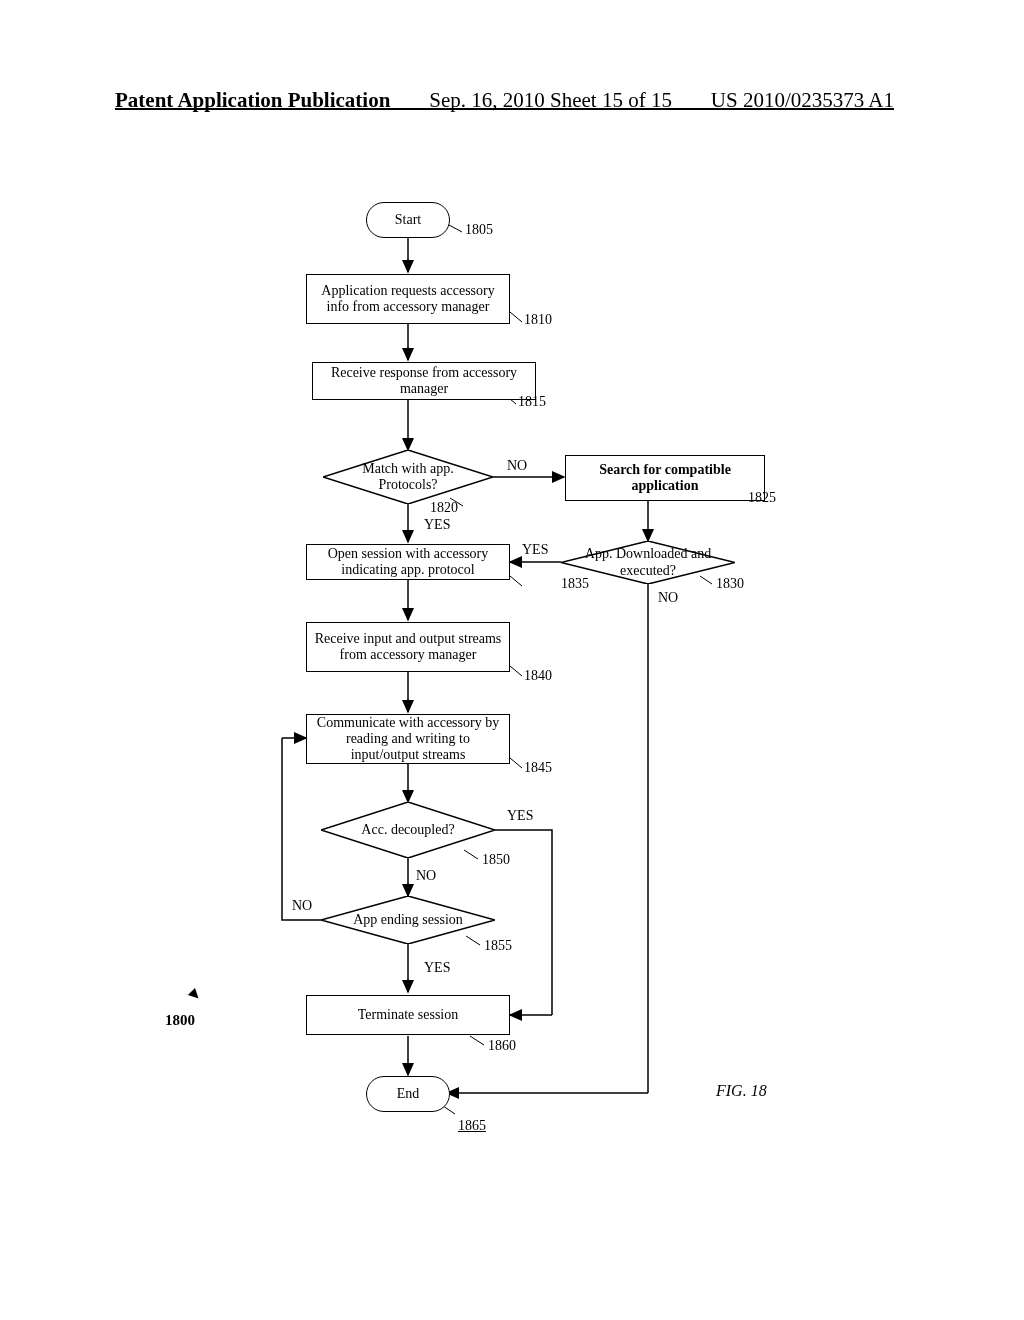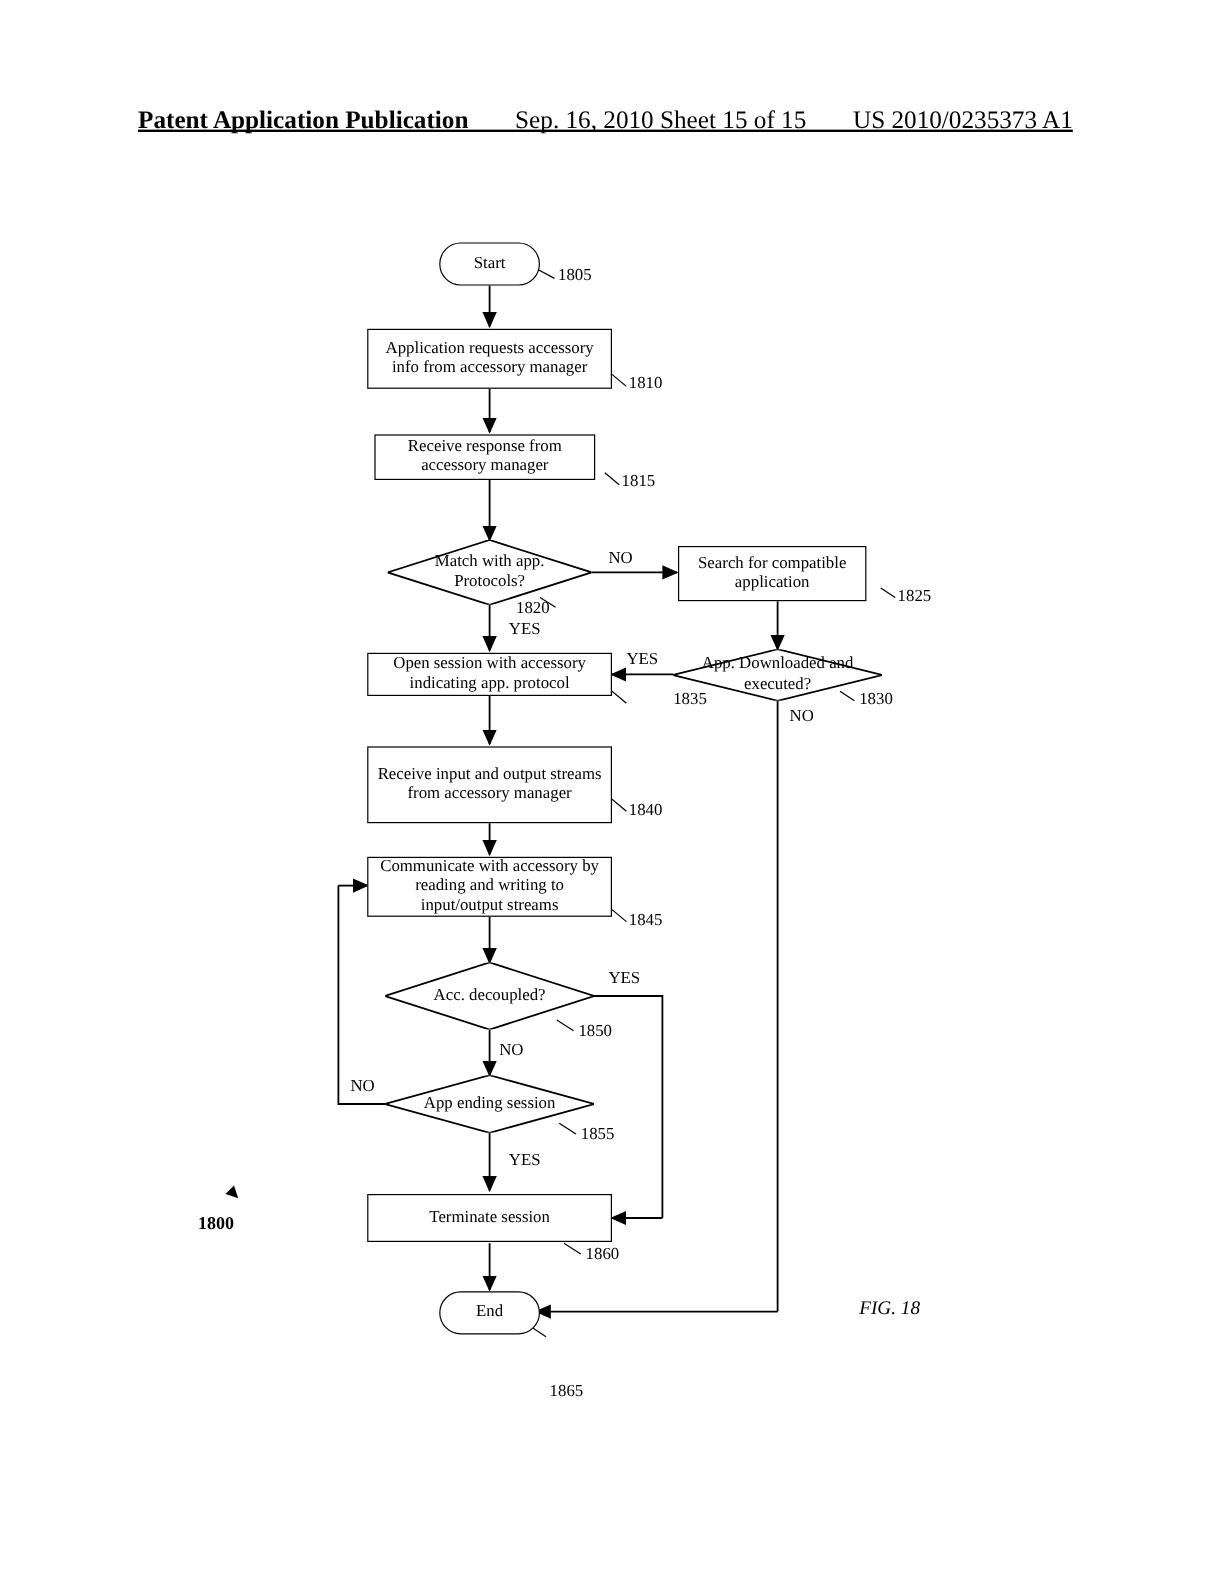--- a/index.html
+++ b/index.html
@@ -175,38 +175,38 @@
   <div class="node terminator" style="left:366px; top:202px; width:84px; height:36px;">
     <span>Start</span>
   </div>
   <div class="ref-label" style="left:465px; top:222px;">1805</div>
 
   <div class="node process" style="left:306px; top:274px; width:204px; height:50px; padding: 2px 6px;">
     <span>Application requests accessory info from accessory manager</span>
   </div>
   <div class="ref-label" style="left:524px; top:312px;">1810</div>
 
-  <div class="node process" style="left:312px; top:362px; width:184px; height:38px;">
+  <div class="node process" style="left:312px; top:362px; width:224px; height:38px;">
     <span>Receive response from accessory manager</span>
   </div>
   <div class="ref-label" style="left:518px; top:394px;">1815</div>
 
   <div class="decision-wrap" style="left:323px; top:450px; width:170px; height:54px;">
     <div class="decision">
       <svg viewBox="0 0 170 54" preserveAspectRatio="none">
           <polygon points="85,0 170,27 85,54 0,27" fill="#fff" stroke="#000" stroke-width="1.5"></polygon>
         </svg>
     </div>
     <div class="decision-text">Match with app. Protocols?</div>
   </div>
   <div class="ref-label" style="left:430px; top:500px;">1820</div>
   <div class="branch-label" style="left:424px; top:517px;">YES</div>
   <div class="branch-label" style="left:507px; top:458px;">NO</div>
 
-  <div class="node process" style="left:565px; top:455px; width:157px; height:46px; padding: 14px 6px;">
+  <div class="node process" style="left:565px; top:455px; width:200px; height:46px; padding: 14px 6px; font-weight: bold;">
     <span>Search for compatible application</span>
   </div>
   <div class="ref-label" style="left:748px; top:490px;">1825</div>
 
   <div class="decision-wrap" style="left:561px; top:541px; width:174px; height:43px;">
     <div class="decision">
       <svg viewBox="0 0 174 43" preserveAspectRatio="none">
           <polygon points="87,0 174,21.5 87,43 0,21.5" fill="#fff" stroke="#000" stroke-width="1.5"></polygon>
         </svg>
     </div>
@@ -214,21 +214,21 @@
   </div>
   <div class="ref-label" style="left:716px; top:576px;">1830</div>
   <div class="branch-label" style="left:522px; top:542px;">YES</div>
   <div class="branch-label" style="left:658px; top:590px;">NO</div>
 
   <div class="node process" style="left:306px; top:544px; width:204px; height:36px; padding: 2px 6px;">
     <span>Open session with accessory indicating app. protocol</span>
   </div>
   <div class="ref-label" style="left:513px; top:576px;margin-left:48px;">1835</div>
 
-  <div class="node process" style="left:306px; top:622px; width:204px; height:64px; padding: 2px 6px;">
+  <div class="node process" style="left:306px; top:622px; width:204px; height:50px; padding: 2px 6px;">
     <span>Receive input and output streams from accessory manager</span>
   </div>
   <div class="ref-label" style="left:524px; top:668px;">1840</div>
 
   <div class="node process" style="left:306px; top:714px; width:204px; height:50px; padding: 2px 6px;">
     <span>Communicate with accessory by reading and writing to input/output streams</span>
   </div>
   <div class="ref-label" style="left:524px; top:760px;">1845</div>
 
   <div class="decision-wrap" style="left:321px; top:802px; width:174px; height:56px;">
@@ -256,19 +256,19 @@
   <div class="branch-label" style="left:292px; top:898px;">NO</div>
 
   <div class="node process" style="left:306px; top:995px; width:204px; height:40px;">
     <span>Terminate session</span>
   </div>
   <div class="ref-label" style="left:488px; top:1038px;">1860</div>
 
   <div class="node terminator" style="left:366px; top:1076px; width:84px; height:36px;">
     <span>End</span>
   </div>
-  <div class="ref-label" style="left:458px; top:1152px;">1865</div>
+  <div class="ref-label" style="left:458px; top:1118px;text-decoration:underline;">1865</div>
 
   <div class="figlabel" style="left:716px; top:1082px;">FIG. 18</div>
   <div class="ref1800" style="left:165px; top:1012px;font-weight:bold;">1800</div>
   <div class="arrowhead-small" style="left:190px; top:990px;"></div>
 
 </div>
 
 </body></html>

